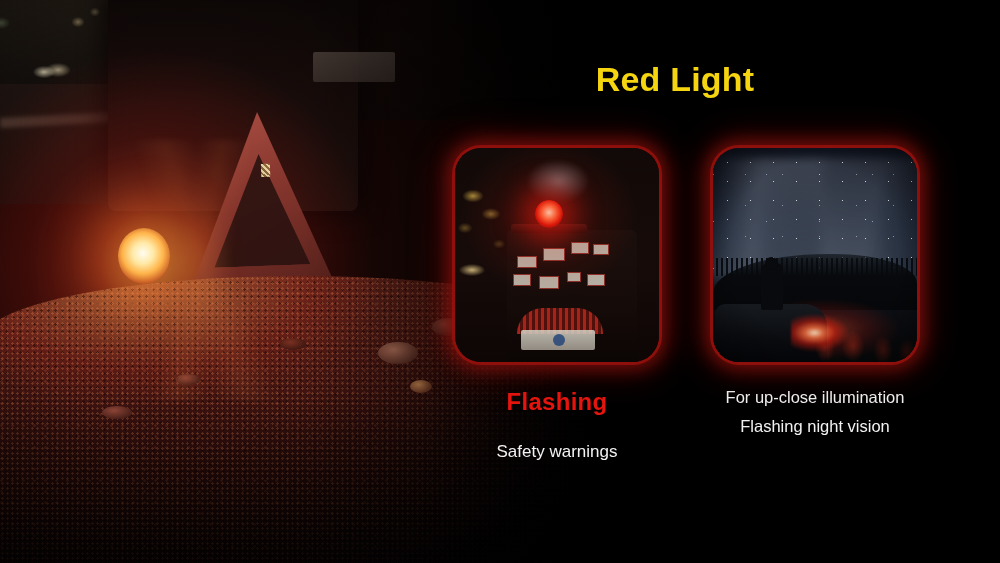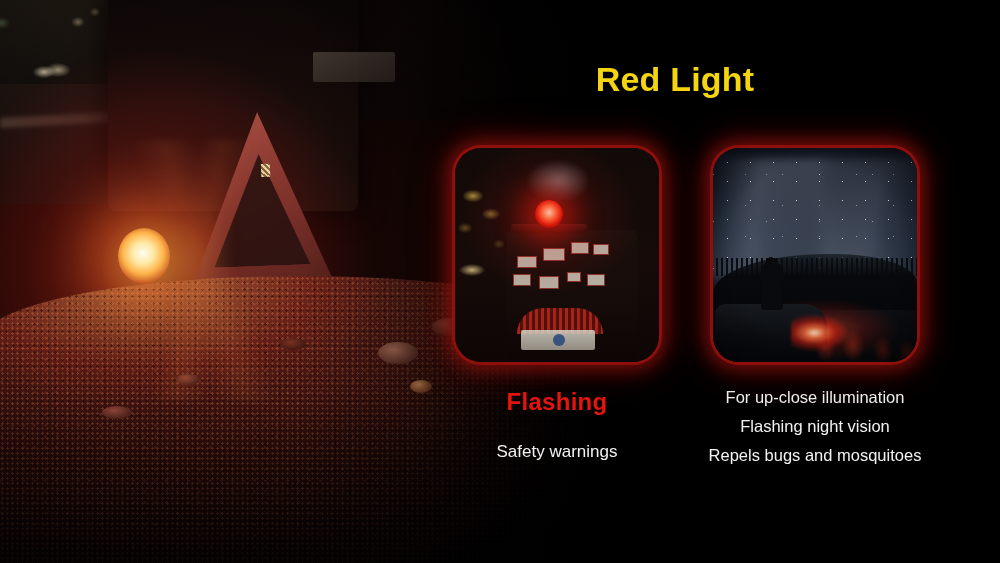--- a/index.html
+++ b/index.html
@@ -404,19 +404,18 @@
             <div class="tB-person"></div>
             <div class="tB-head"></div>
             <div class="tB-brush"></div>
             <div class="tB-fire"></div>
             <div class="tB-vig"></div>
           </div>
         </div>
         <div class="card-lines">
           <div>For up-close illumination</div>
           <div>Flashing night vision</div>
-          <div>Repels bugs and mosquitoes</div>
         </div>
       </div>
 
     </div>
   </div>
 </div>
 
 </body></html>

